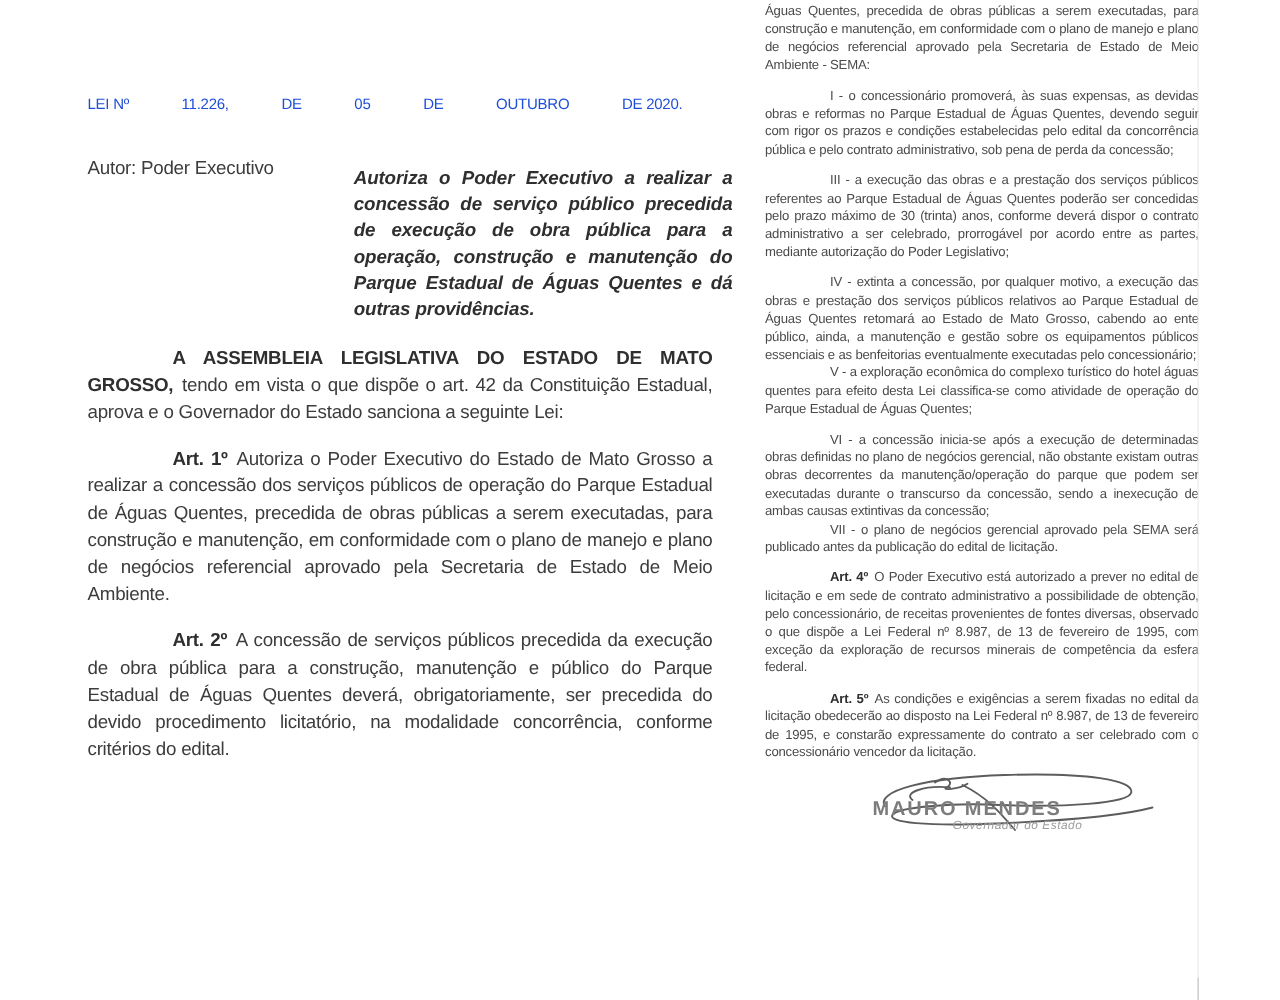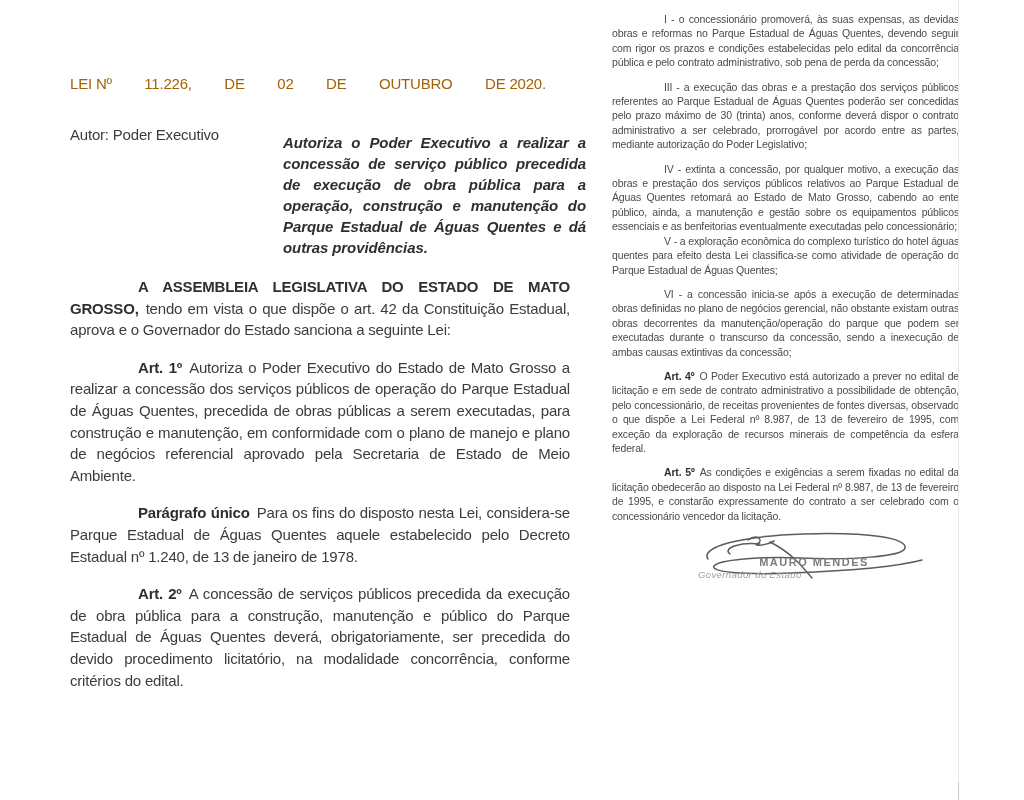--- a/index.html
+++ b/index.html
@@ -14,21 +14,21 @@
 
   
   .col-left {
     position: absolute; left: 70px; top: 0; width: 516px;
     font-size: 15px; line-height: 21.6px; letter-spacing: -0.2px;
     color: #3c3c3c;
   }
   .lei-line {
     position: absolute; top: 73px; left: 0; width: 476px;
     display: flex; justify-content: space-between;
-    font-size: 15px; color: #a16207;
+    font-size: 12px; color: #1d4ed8;
     white-space: nowrap;
   }
   .autor-line { position: absolute; top: 108px; left: 0; margin-top: 16px; }
   .ementa {
     position: absolute; top: 132px; left: 213px; width: 303px;
     font-weight: bold; color: #2f2f2f;
     text-align: justify; line-height: 21px; letter-spacing: -0.1px; font-style: italic;
   }
   .left-paras { position: absolute; top: 276px; left: 0; width: 516px; }
   .left-paras p {
@@ -55,27 +55,26 @@
 
   
   .signature {
     position: relative;
     margin: 6px 0 0 86px;
     width: 232px; height: 56px;
   }
   .signature svg { position: absolute; left: 0; top: 0; }
   .sig-name {
     position: absolute; left: 0; right: 0; top: 26px;
-    text-align: center;
-    font-size: 11px; font-weight: bold; letter-spacing: 1.5px;
+    font-size: 16px; font-weight: bold; letter-spacing: 1.5px;
     color: #7c7c7c;
   }
   .sig-title {
     position: absolute; left: 0; right: 0; top: 39px;
-    text-align: left;
+    text-align: center;
     font-size: 9.5px; font-style: italic; letter-spacing: 0.4px;
     color: #9d9d9d;
   }
 
   
   .page-edge-line {
     position: absolute; left: 958px; top: 0; width: 1px; height: 800px;
     background: #ebebeb;
   }
   .page-edge-tick {
@@ -87,52 +86,51 @@
 <body>
 
 <div class="page">
 
   <div class="col-left">
 
     <div class="lei-line">
       <span>LEI Nº</span>
       <span>11.226,</span>
       <span>DE</span>
-      <span>02</span>
+      <span>05</span>
       <span>DE</span>
       <span>OUTUBRO</span>
       <span>DE 2020.</span>
     </div>
 
     <div class="autor-line">Autor: Poder Executivo</div>
 
     <div class="ementa">Autoriza o Poder Executivo a realizar a concessão de serviço público precedida de execução de obra pública para a operação, construção e manutenção do Parque Estadual de Águas Quentes e dá outras providências.</div>
 
     <div class="left-paras">
       <p>
         <span class="lead">A ASSEMBLEIA LEGISLATIVA DO ESTADO DE MATO GROSSO,</span><span>tendo em vista o que dispõe o art. 42 da Constituição Estadual, aprova e o Governador do Estado sanciona a seguinte Lei:</span>
       </p>
       <p>
         <span class="lead">Art. 1º</span><span>Autoriza o Poder Executivo do Estado de Mato Grosso a realizar a concessão dos serviços públicos de operação do Parque Estadual de Águas Quentes, precedida de obras públicas a serem executadas, para construção e manutenção, em conformidade com o plano de manejo e plano de negócios referencial aprovado pela Secretaria de Estado de Meio Ambiente.</span>
       </p>
       <p>
-        <span class="lead">Parágrafo único</span><span>Para os fins do disposto nesta Lei, considera-se Parque Estadual de Águas Quentes aquele estabelecido pelo Decreto Estadual nº 1.240, de 13 de janeiro de 1978.</span>
-      </p>
-      <p>
         <span class="lead">Art. 2º</span><span>A concessão de serviços públicos precedida da execução de obra pública para a construção, manutenção e público do Parque Estadual de Águas Quentes deverá, obrigatoriamente, ser precedida do devido procedimento licitatório, na modalidade concorrência, conforme critérios do edital.</span>
       </p>
     </div>
   </div>
 
   <div class="col-right">
+    <p class="noindent">Águas Quentes, precedida de obras públicas a serem executadas, para construção e manutenção, em conformidade com o plano de manejo e plano de negócios referencial aprovado pela Secretaria de Estado de Meio Ambiente - SEMA:</p>
     <p class="gap">I - o concessionário promoverá, às suas expensas, as devidas obras e reformas no Parque Estadual de Águas Quentes, devendo seguir com rigor os prazos e condições estabelecidas pelo edital da concorrência pública e pelo contrato administrativo, sob pena de perda da concessão;</p>
     <p class="gap">III - a execução das obras e a prestação dos serviços públicos referentes ao Parque Estadual de Águas Quentes poderão ser concedidas pelo prazo máximo de 30 (trinta) anos, conforme deverá dispor o contrato administrativo a ser celebrado, prorrogável por acordo entre as partes, mediante autorização do Poder Legislativo;</p>
     <p class="gap">IV - extinta a concessão, por qualquer motivo, a execução das obras e prestação dos serviços públicos relativos ao Parque Estadual de Águas Quentes retomará ao Estado de Mato Grosso, cabendo ao ente público, ainda, a manutenção e gestão sobre os equipamentos públicos essenciais e as benfeitorias eventualmente executadas pelo concessionário;</p>
     <p>V - a exploração econômica do complexo turístico do hotel águas quentes para efeito desta Lei classifica-se como atividade de operação do Parque Estadual de Águas Quentes;</p>
     <p class="gap">VI - a concessão inicia-se após a execução de determinadas obras definidas no plano de negócios gerencial, não obstante existam outras obras decorrentes da manutenção/operação do parque que podem ser executadas durante o transcurso da concessão, sendo a inexecução de ambas causas extintivas da concessão;</p>
+    <p>VII - o plano de negócios gerencial aprovado pela SEMA será publicado antes da publicação do edital de licitação.</p>
     <p class="gap">
       <span class="lead">Art. 4º</span><span>O Poder Executivo está autorizado a prever no edital de licitação e em sede de contrato administrativo a possibilidade de obtenção, pelo concessionário, de receitas provenientes de fontes diversas, observado o que dispõe a Lei Federal nº 8.987, de 13 de fevereiro de 1995, com exceção da exploração de recursos minerais de competência da esfera federal.</span>
     </p>
     <p class="gap">
       <span class="lead">Art. 5º</span><span>As condições e exigências a serem fixadas no edital da licitação obedecerão ao disposto na Lei Federal nº 8.987, de 13 de fevereiro de 1995, e constarão expressamente do contrato a ser celebrado com o concessionário vencedor da licitação.</span>
     </p>
 
     <div class="signature">
       <svg width="232" height="56" viewBox="0 0 232 56" aria-hidden="true">
         <g fill="none" stroke="#5c5c5c" stroke-width="1.5" stroke-linecap="round">

